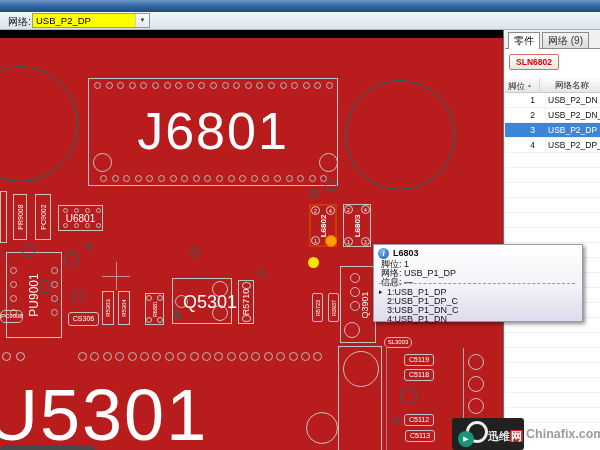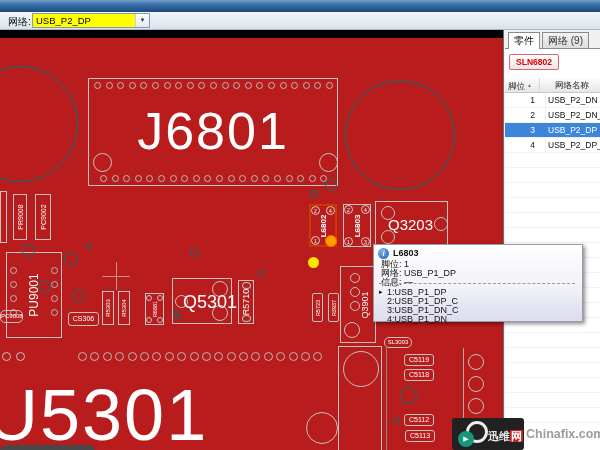--- a/index.html
+++ b/index.html
@@ -173,20 +173,35 @@
   </div>
 
   <div class="comp" style="left:0px;top:153px;width:7px;height:52px;"></div>
   <div class="comp" style="left:13px;top:156px;width:14px;height:46px;">
     <span class="vtext" style="font-size:7px;">PR9008</span>
   </div>
   <div class="comp" style="left:35px;top:156px;width:16px;height:46px;">
     <span class="vtext" style="font-size:7px;">PC9002</span>
   </div>
 
+  <div class="comp" style="left:58px;top:167px;width:45px;height:26px;">
+    <div class="pinrow pins-u6801" style="left:4px;top:2px;">
+        <span class="pin"></span>
+        <span class="pin"></span>
+        <span class="pin"></span>
+        <span class="pin"></span>
+      </div>
+    <div class="pinrow pins-u6801" style="left:4px;bottom:2px;">
+        <span class="pin"></span>
+        <span class="pin"></span>
+        <span class="pin"></span>
+        <span class="pin"></span>
+      </div>
+    <div class="clabel" style="position:absolute;left:0;top:7px;width:100%;font-size:10px;">U6801</div>
+  </div>
 
   <div class="comp" style="left:6px;top:214px;width:56px;height:86px;">
     <div class="pinrow pins-col" style="left:3px;top:14px;">
         <span class="pin"></span>
         <span class="pin"></span>
         <span class="pin"></span>
         <span class="pin"></span>
       </div>
     <div class="pinrow pins-col" style="right:3px;top:14px;">
         <span class="pin"></span>
@@ -223,26 +238,20 @@
   <div class="comp" style="left:343px;top:166px;width:28px;height:43px;">
     <span class="vtext" style="font-size:8px;font-weight:bold;">L6803</span>
     <span class="numpin" style="left:0px;top:0px;">2</span>
     <span class="numpin" style="right:0px;top:0px;">4</span>
     <span class="numpin" style="left:0px;bottom:0px;">1</span>
     <span class="numpin" style="right:0px;bottom:0px;">3</span>
   </div>
 
   <div style="position:absolute;left:308px;top:219px;width:11px;height:11px;border-radius:50%;background:#ffe600;"></div>
 
-  <div class="comp" style="left:375px;top:163px;width:73px;height:47px;">
-    <div class="circle" style="left:5px;top:4px;width:14px;height:14px;"></div>
-    <div class="circle" style="left:5px;top:28px;width:14px;height:14px;"></div>
-    <div class="circle" style="left:58px;top:15px;width:14px;height:14px;"></div>
-    <div class="clabel" style="position:absolute;left:12px;top:14px;font-size:15px;">Q3203</div>
-  </div>
 
   <div class="comp" style="left:68px;top:274px;width:31px;height:14px;border-radius:3px;">
     <div class="clabel" style="font-size:7px;line-height:12px;">CS306</div>
   </div>
   <div class="comp" style="left:102px;top:253px;width:12px;height:34px;">
     <span class="vtext" style="font-size:6px;">R5303</span>
   </div>
   <div class="comp" style="left:118px;top:253px;width:12px;height:34px;">
     <span class="vtext" style="font-size:6px;">R5304</span>
   </div>

